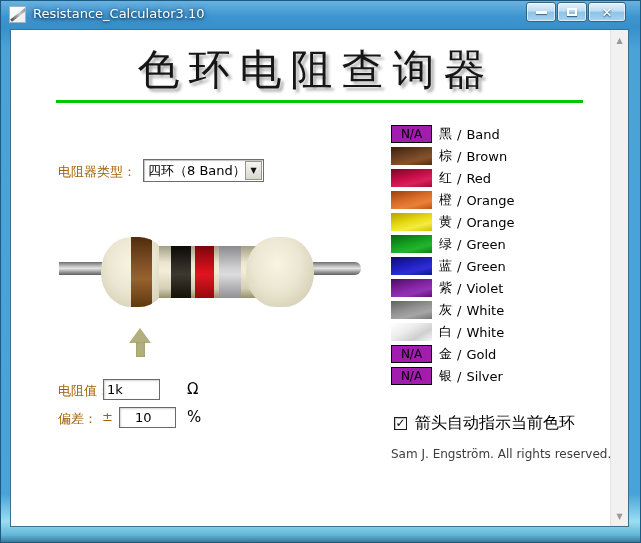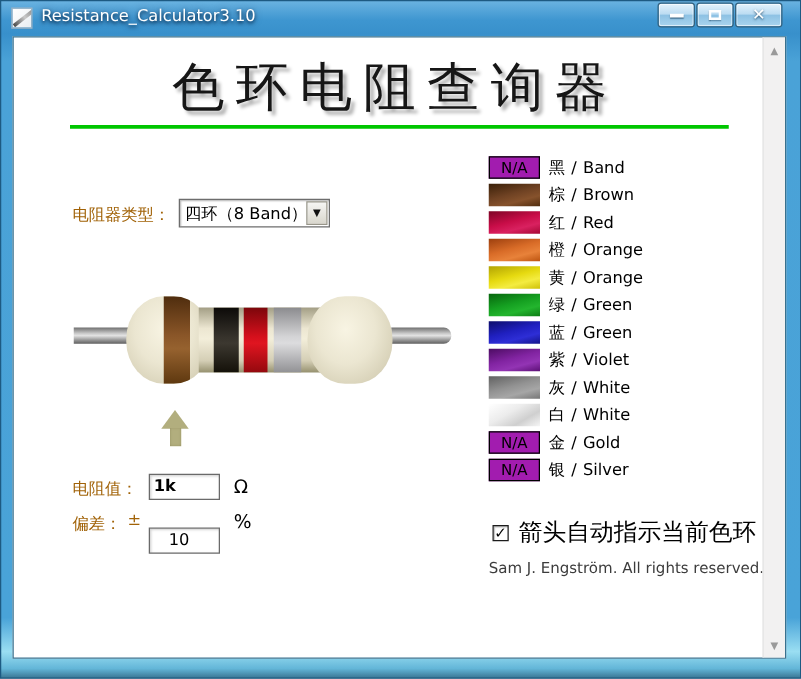--- a/index.html
+++ b/index.html
@@ -79,21 +79,21 @@
   .swatch{width:41px;height:18px;margin-right:7px;box-sizing:border-box;flex:0 0 auto;}
   .swatch.na{background:#a21caf;border:1px solid #000;display:flex;align-items:center;justify-content:center;
     font-size:12px;color:#000;}
   .ltext{font-size:13px;color:#000;white-space:nowrap;display:flex;align-items:center;}
   .ltext .sep{margin:0 5px;}
   
   .optrow{position:absolute;left:383px;top:383px;display:flex;align-items:center;}
   .checkbox{width:13px;height:13px;background:#fff;border:1px solid #1c1c1c;box-sizing:border-box;
     box-shadow:inset 1px 1px 1px #bfbfbf;margin-right:8px;position:relative;font-size:12px;line-height:11px;
     text-align:center;color:#000;font-weight:bold;}
-  .opt-label{font-size:19px;color:#000;white-space:nowrap;}
+  .opt-label{font-size:16px;color:#000;white-space:nowrap;}
   
   .copyright{position:absolute;left:380px;top:417px;font-size:12px;color:#3c3c3c;white-space:nowrap;}
 </style>
 </head>
 <body>
 
 <div class="window">
 
   <div class="titlebar">
     <div class="app-icon">
@@ -139,26 +139,26 @@
       </div>
       <div class="bulb right"></div>
     </div>
 
     <div class="pointer">
       <div class="tri"></div>
       <div class="stem"></div>
     </div>
 
     <div class="frow-label" style="left:47px;top:352px;">电阻值：</div>
-    <input class="tfield" style="left: 108px; top: 349px; font-weight: bold;" value="1k">
+    <input class="tfield" style="left: 92px; top: 349px;" value="1k">
     <div class="unit" style="left:176px;top:350px;">Ω</div>
 
     <div class="frow-label" style="left:47px;top:380px;">偏差：</div>
     <div class="frow-label" style="left:91px;top:379px;">±</div>
-    <input class="tfield" style="left: 108px; top: 392px; padding-left: 15px;" value="10">
+    <input class="tfield" style="left: 108px; top: 377px; padding-left: 15px;" value="10">
     <div class="unit" style="left:176px;top:378px;">%</div>
 
     <div class="legend">
       <div class="legend-row">
         <div class="swatch na">N/A</div>
         <div class="ltext">
             <span>黑</span>
             <span class="sep">/</span>
             <span>Band</span>
           </div>

